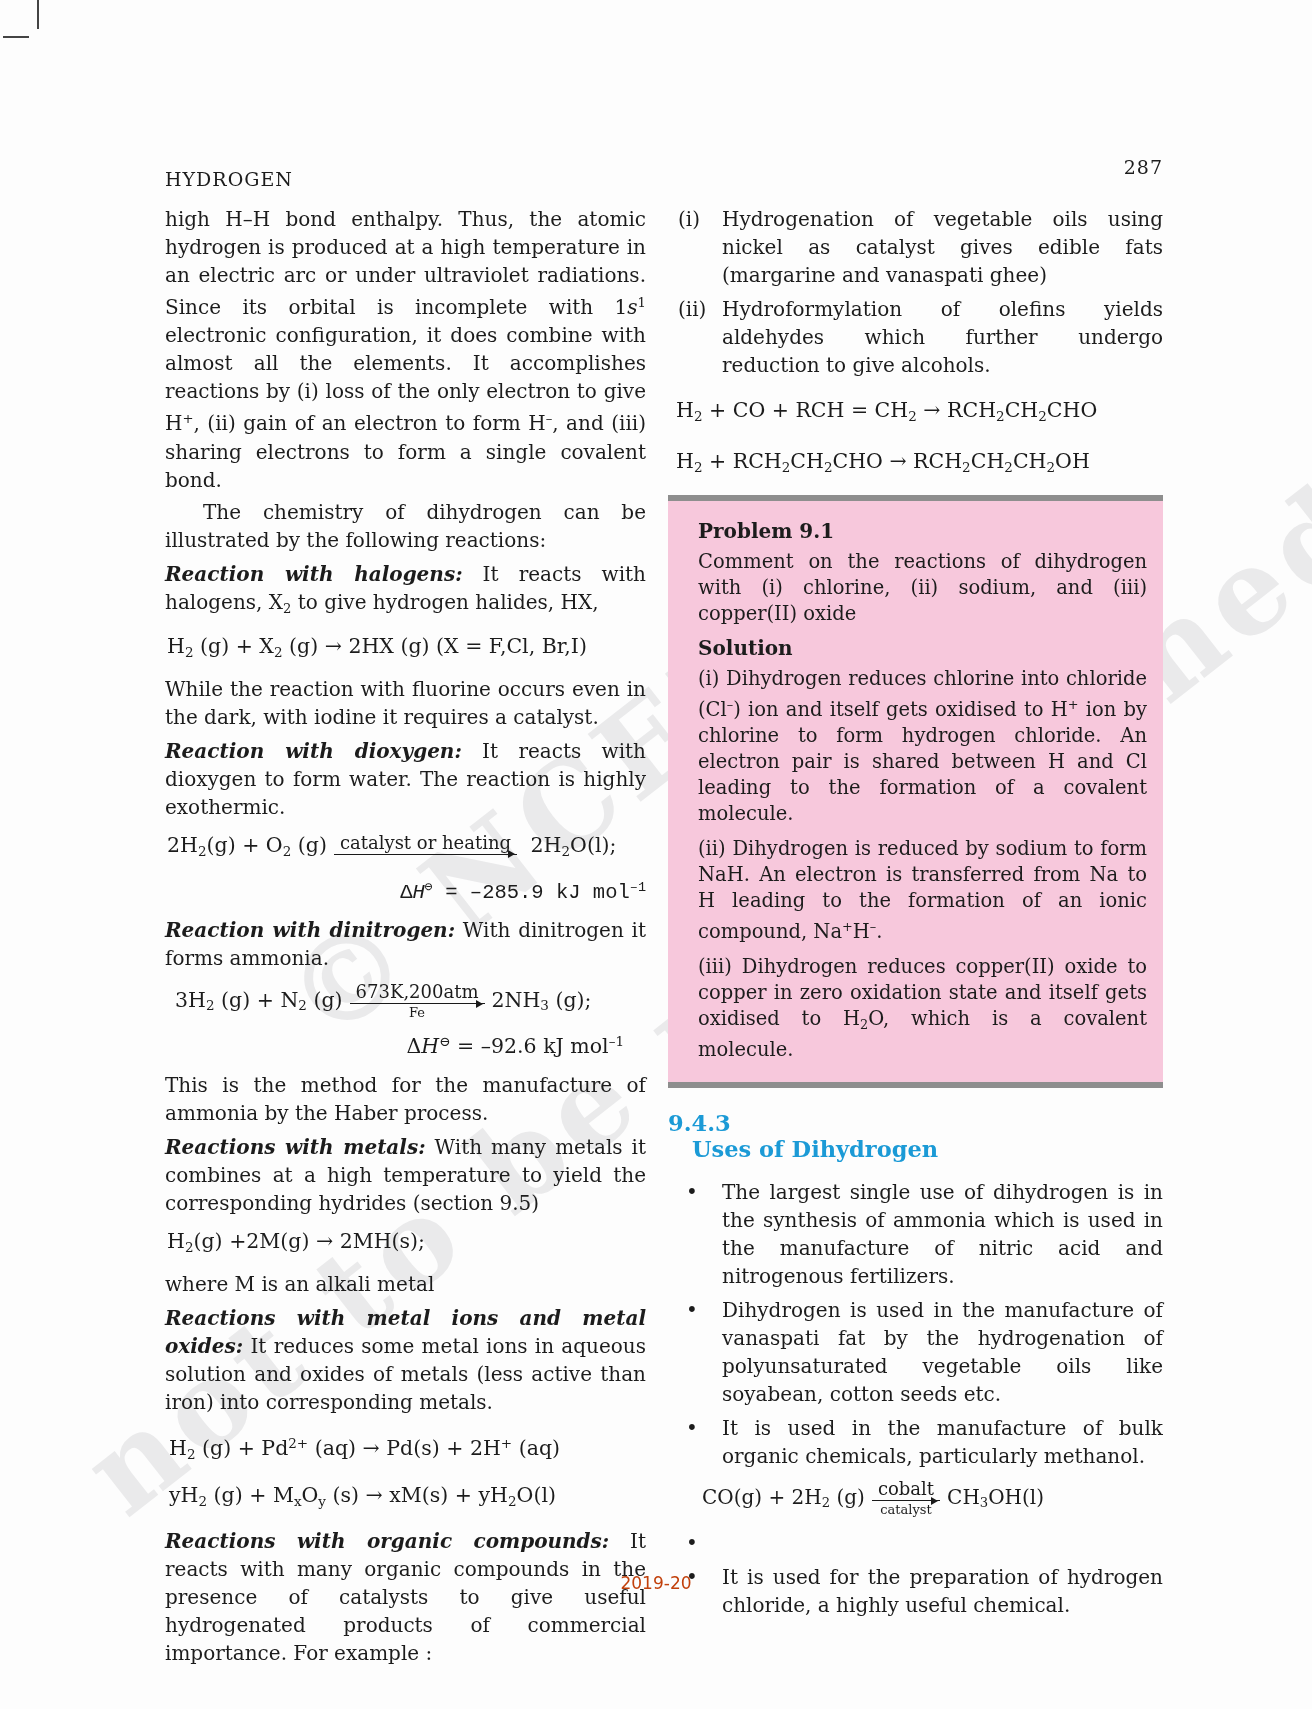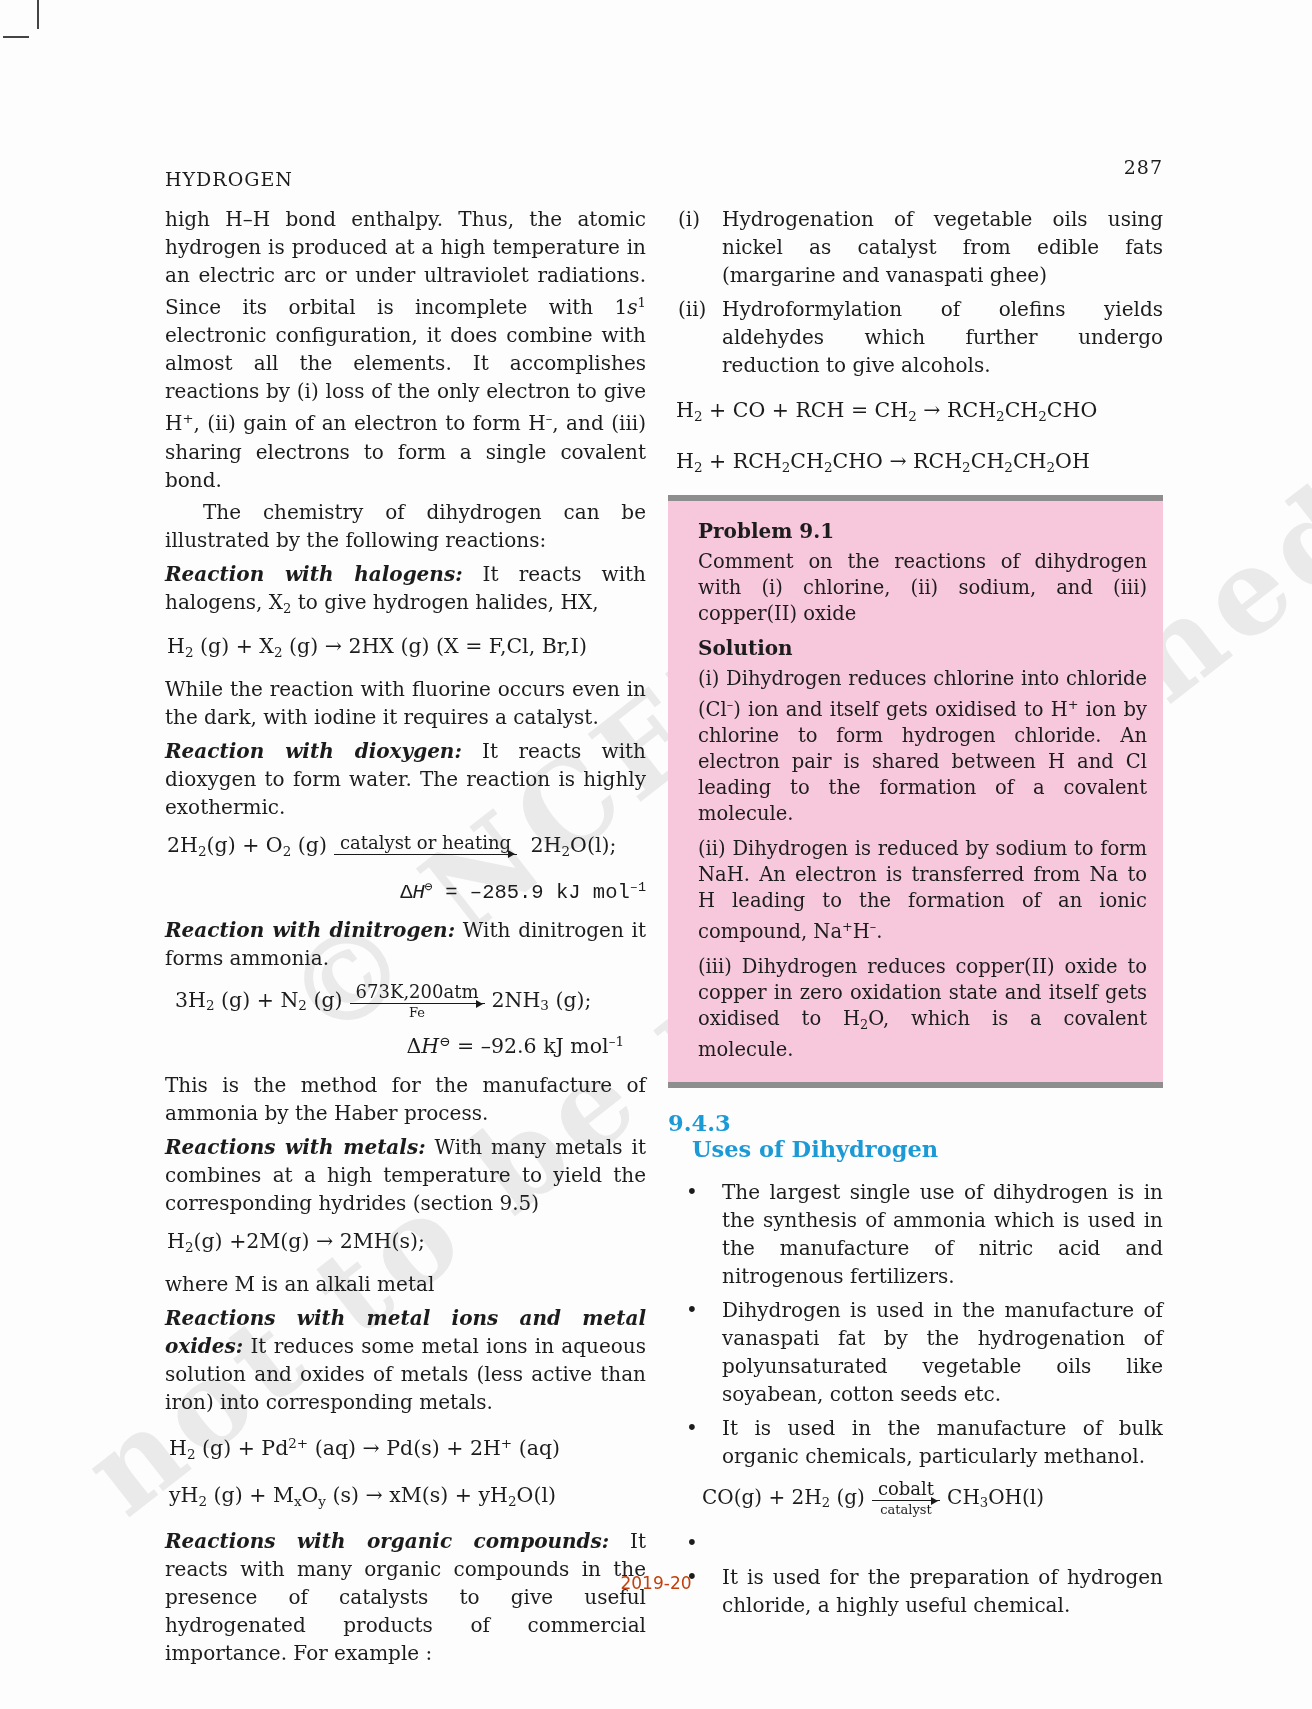--- a/index.html
+++ b/index.html
@@ -107,21 +107,21 @@
     <p class="para">where M is an alkali metal</p>
     <p class="para lead"><span class="seg-bi">Reactions with metal ions and metal oxides:</span><span class="seg-n"> It reduces some metal ions in aqueous solution and oxides of metals (less active than iron) into corresponding metals.</span></p>
     <div class="eq eq-sp"><span class="seg-n">H</span><span class="seg-sub">2</span><span class="seg-n"> (g) + Pd</span><span class="seg-sup">2+</span><span class="seg-n"> (aq) → Pd(s) + 2H</span><span class="seg-sup">+</span><span class="seg-n"> (aq)</span></div>
     <div class="eq eq-sp"><span class="seg-n">yH</span><span class="seg-sub">2</span><span class="seg-n"> (g) + M</span><span class="seg-sub">x</span><span class="seg-n">O</span><span class="seg-sub">y</span><span class="seg-n"> (s) → xM(s) + yH</span><span class="seg-sub">2</span><span class="seg-n">O(l)</span></div>
     <p class="para lead"><span class="seg-bi">Reactions with organic compounds:</span><span class="seg-n"> It reacts with many organic compounds in the presence of catalysts to give useful hydrogenated products of commercial importance. For example :</span></p>
   </div>
 
   <div class="col" id="right-col">
     <div class="li">
       <span class="li-m">(i)</span>
-      <span class="li-t">Hydrogenation of vegetable oils using nickel as catalyst from edible fats (margarine and vanaspati ghee)</span>
+      <span class="li-t">Hydrogenation of vegetable oils using nickel as catalyst gives edible fats (margarine and vanaspati ghee)</span>
     </div>
     <div class="li">
       <span class="li-m">(ii)</span>
       <span class="li-t">Hydroformylation of olefins yields aldehydes which further undergo reduction to give alcohols.</span>
     </div>
     <div class="eq eq-r"><span class="seg-n">H</span><span class="seg-sub">2</span><span class="seg-n"> + CO + RCH = CH</span><span class="seg-sub">2</span><span class="seg-n"> → RCH</span><span class="seg-sub">2</span><span class="seg-n">CH</span><span class="seg-sub">2</span><span class="seg-n">CHO</span></div>
     <div class="eq eq-r"><span class="seg-n">H</span><span class="seg-sub">2</span><span class="seg-n"> + RCH</span><span class="seg-sub">2</span><span class="seg-n">CH</span><span class="seg-sub">2</span><span class="seg-n">CHO → RCH</span><span class="seg-sub">2</span><span class="seg-n">CH</span><span class="seg-sub">2</span><span class="seg-n">CH</span><span class="seg-sub">2</span><span class="seg-n">OH</span></div>
 
     <div class="problem-box">
       <div class="bar"></div>

